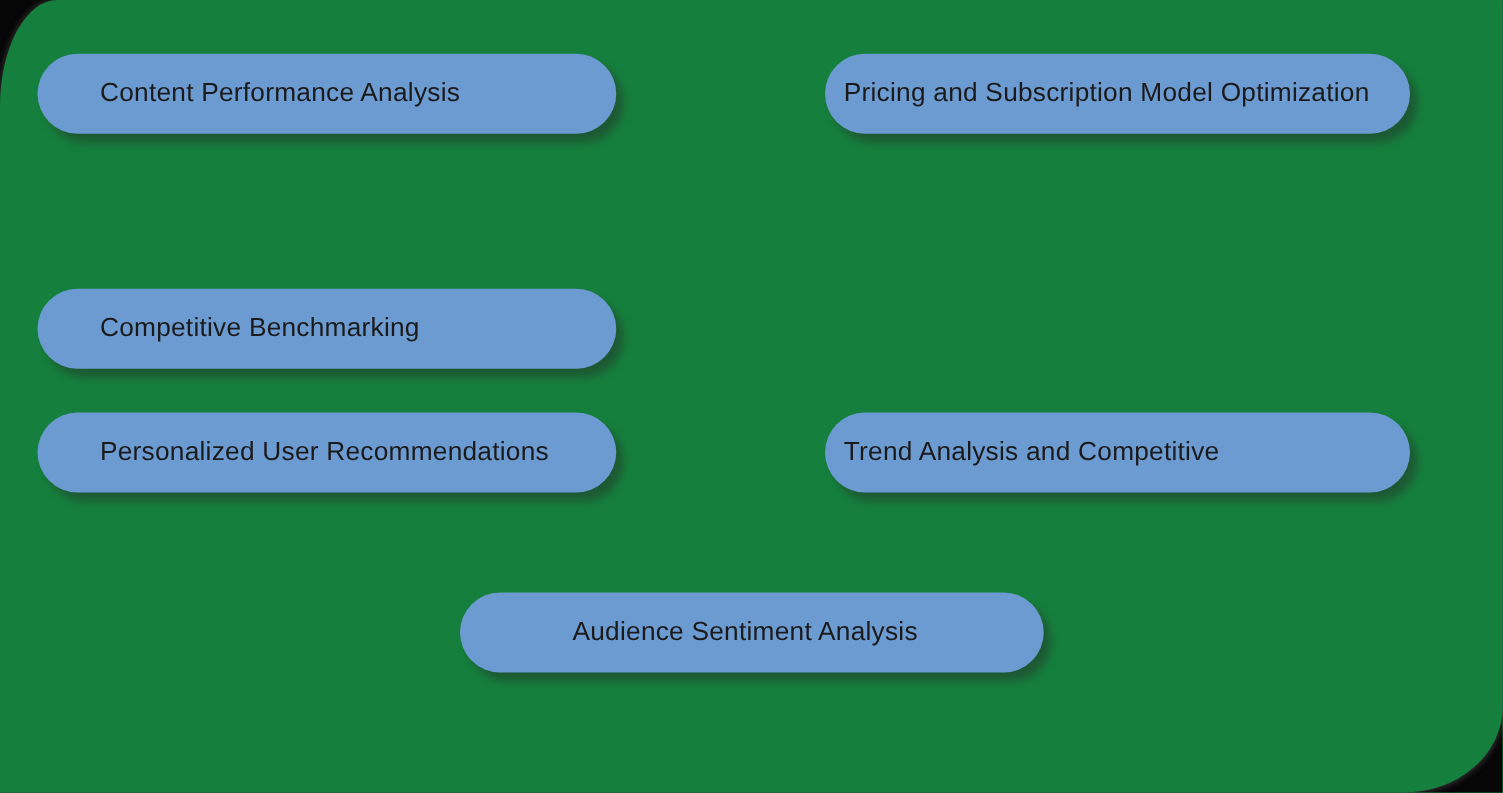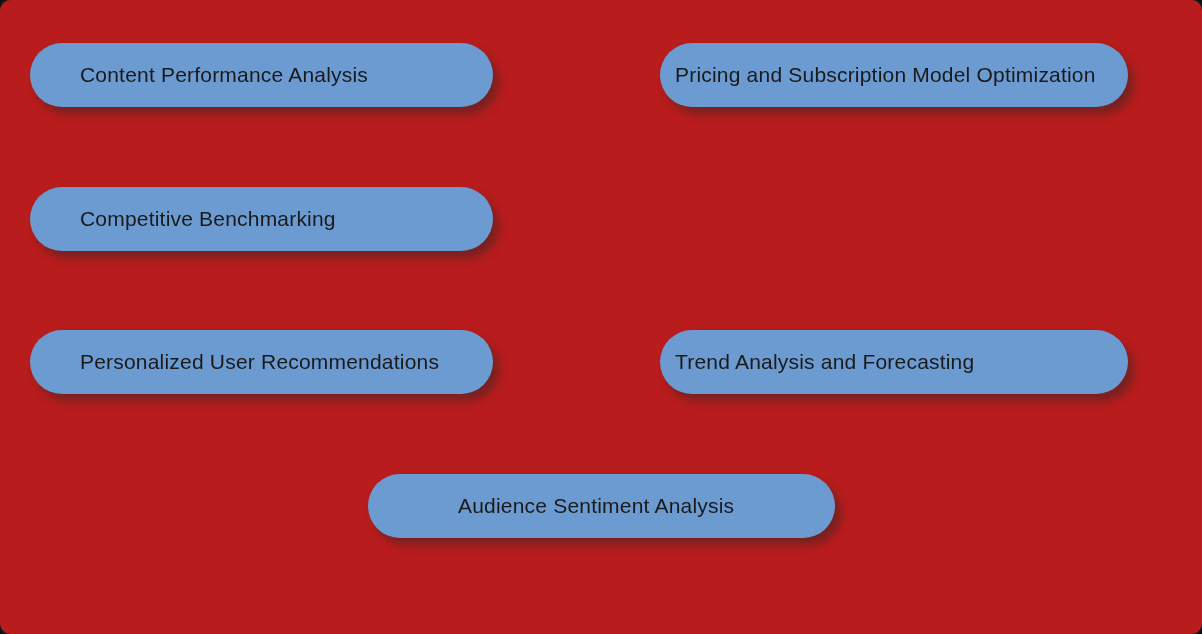--- a/index.html
+++ b/index.html
@@ -46,36 +46,36 @@
   .pill-bottom {
     left: 368px;
     top: 474px;
     width: 467px;
     padding-left: 90px;
   }
 </style>
 </head>
 <body style="background: rgb(6, 6, 6);">
 
-<div class="canvas" style="background: #b91c1c; border-radius: 11px;">
+<div class="canvas" style="background: #15803d;">
 
   <div class="pill col-left row-1" style="background: rgb(108, 155, 210);">
     <span class="label" style="color: rgb(26, 26, 26);">Content Performance Analysis</span>
   </div>
-  <div class="pill col-left row-2" style="background: rgb(108, 155, 210);">
+  <div class="pill col-left row-2" style="background: rgb(108, 155, 210); margin-top: 44px;">
     <span class="label" style="color: rgb(26, 26, 26);">Competitive Benchmarking</span>
   </div>
   <div class="pill col-left row-3" style="background: rgb(108, 155, 210);">
     <span class="label" style="color: rgb(26, 26, 26);">Personalized User Recommendations</span>
   </div>
 
   <div class="pill col-right row-1" style="background: rgb(108, 155, 210);">
     <span class="label" style="color: rgb(26, 26, 26);">Pricing and Subscription Model Optimization</span>
   </div>
   <div class="pill col-right row-3" style="background: rgb(108, 155, 210);">
-    <span class="label" style="color: rgb(26, 26, 26);">Trend Analysis and Forecasting</span>
+    <span class="label" style="color: rgb(26, 26, 26);">Trend Analysis and Competitive</span>
   </div>
 
   <div class="pill pill-bottom" style="background: rgb(108, 155, 210);">
     <span class="label" style="color: rgb(26, 26, 26);">Audience Sentiment Analysis</span>
   </div>
 
 </div>
 
 </body></html>

